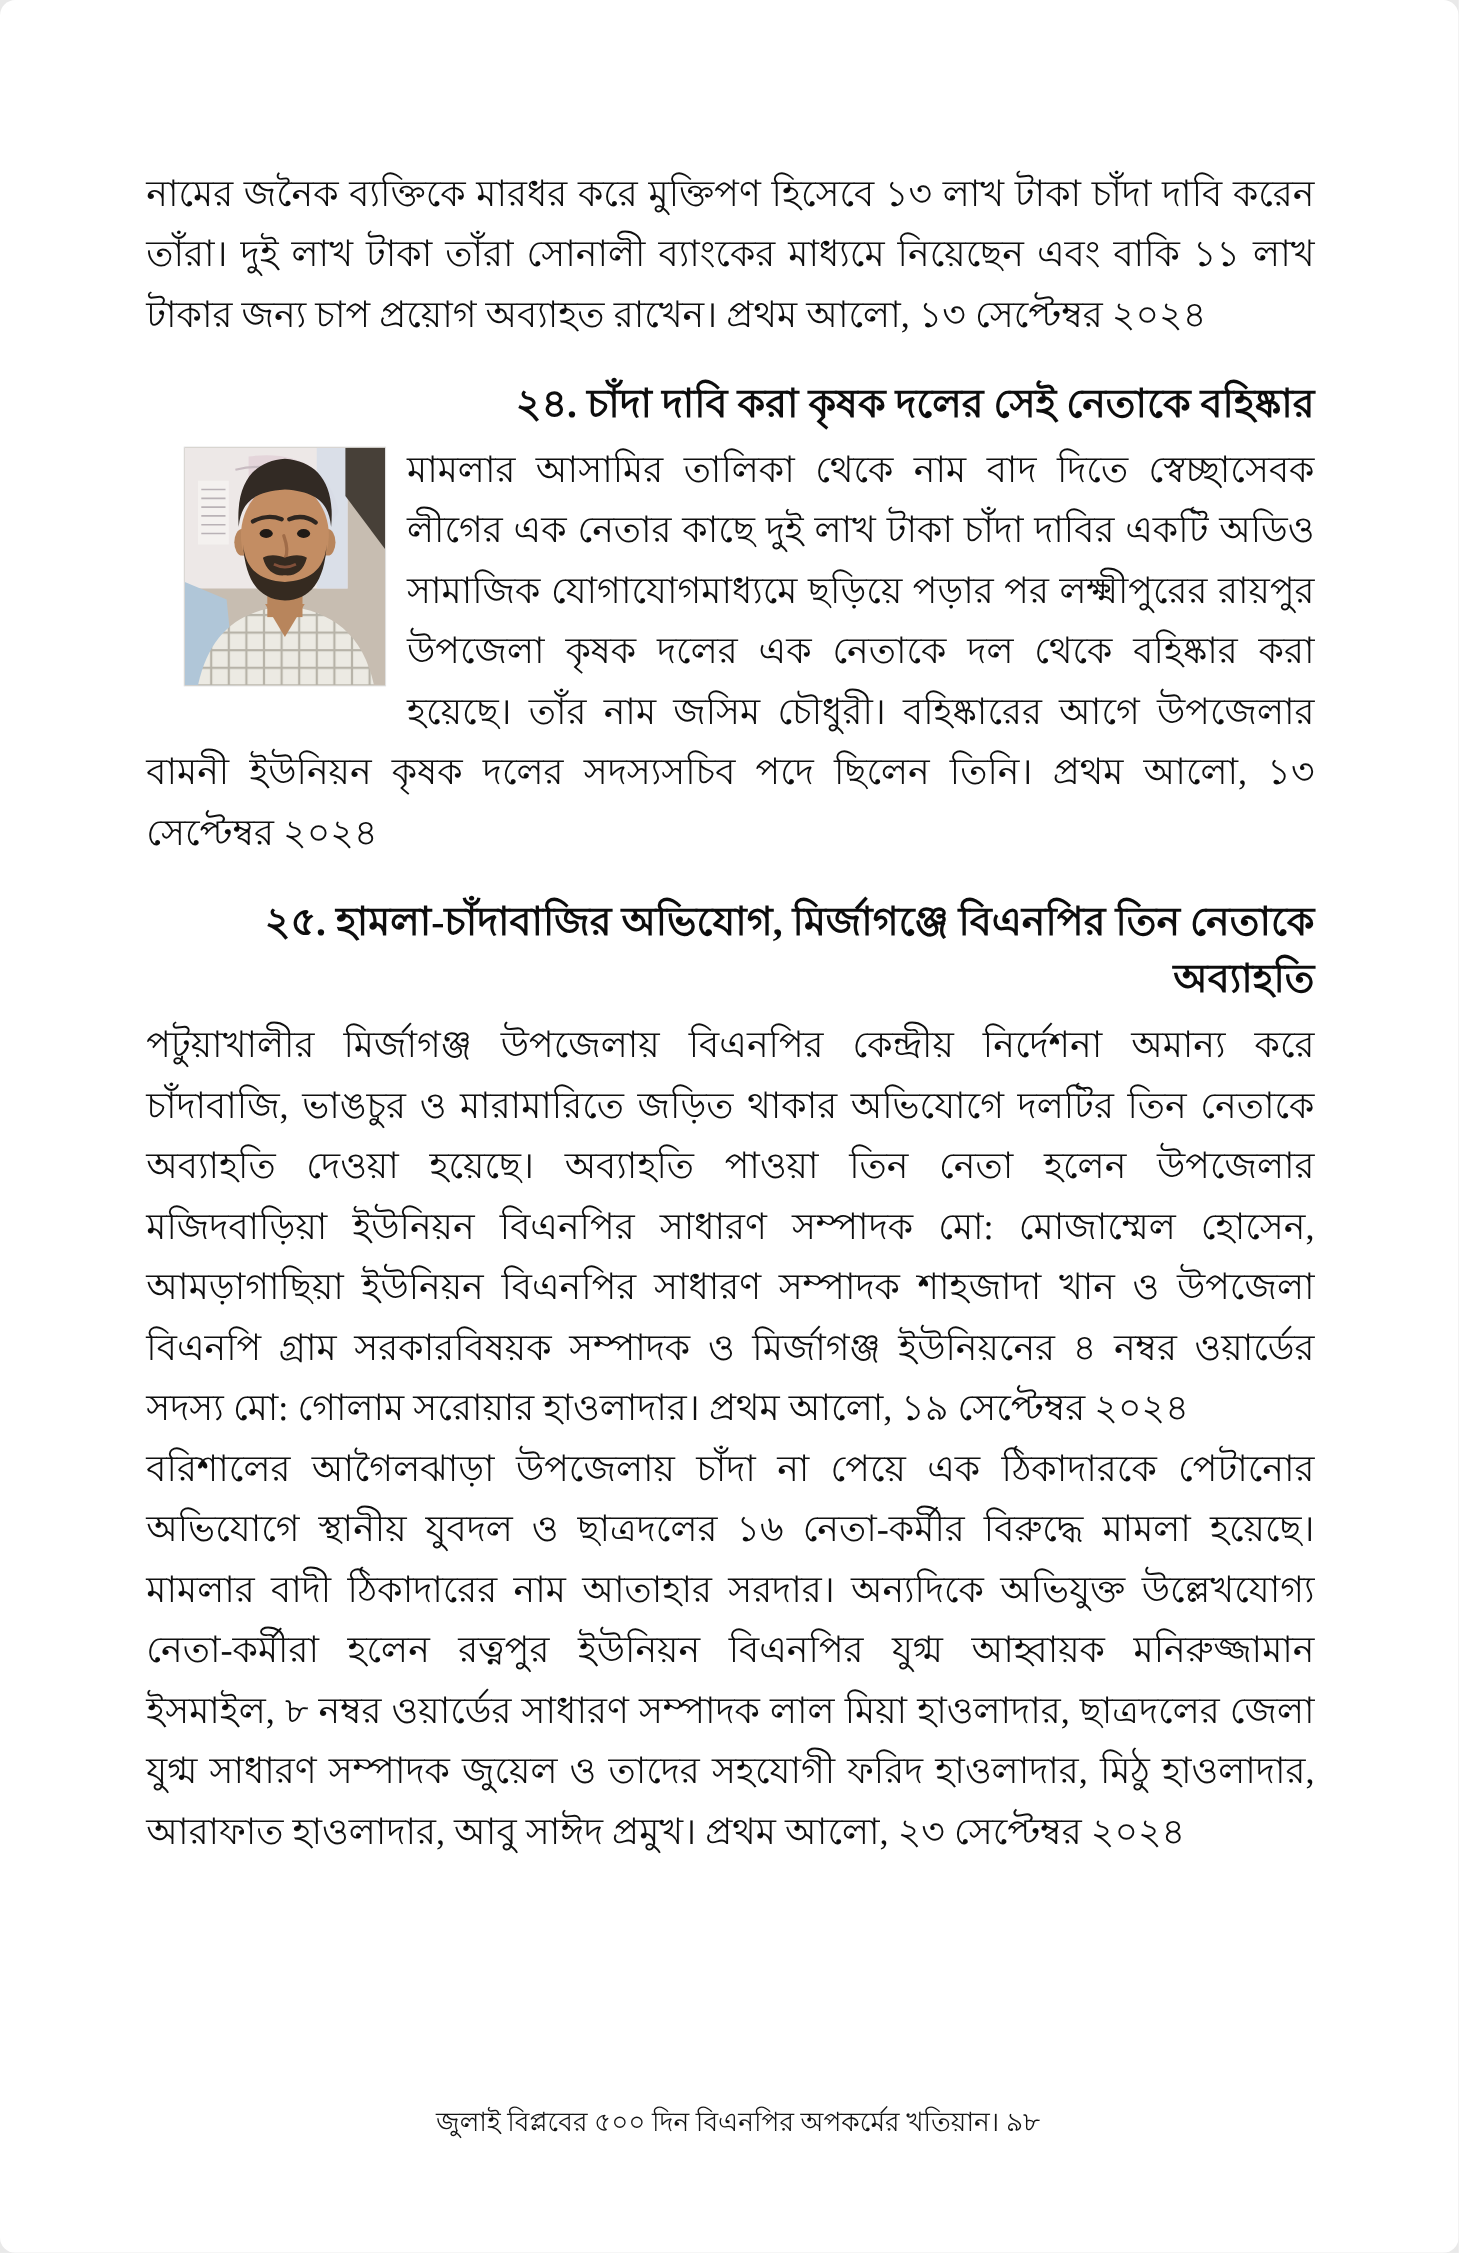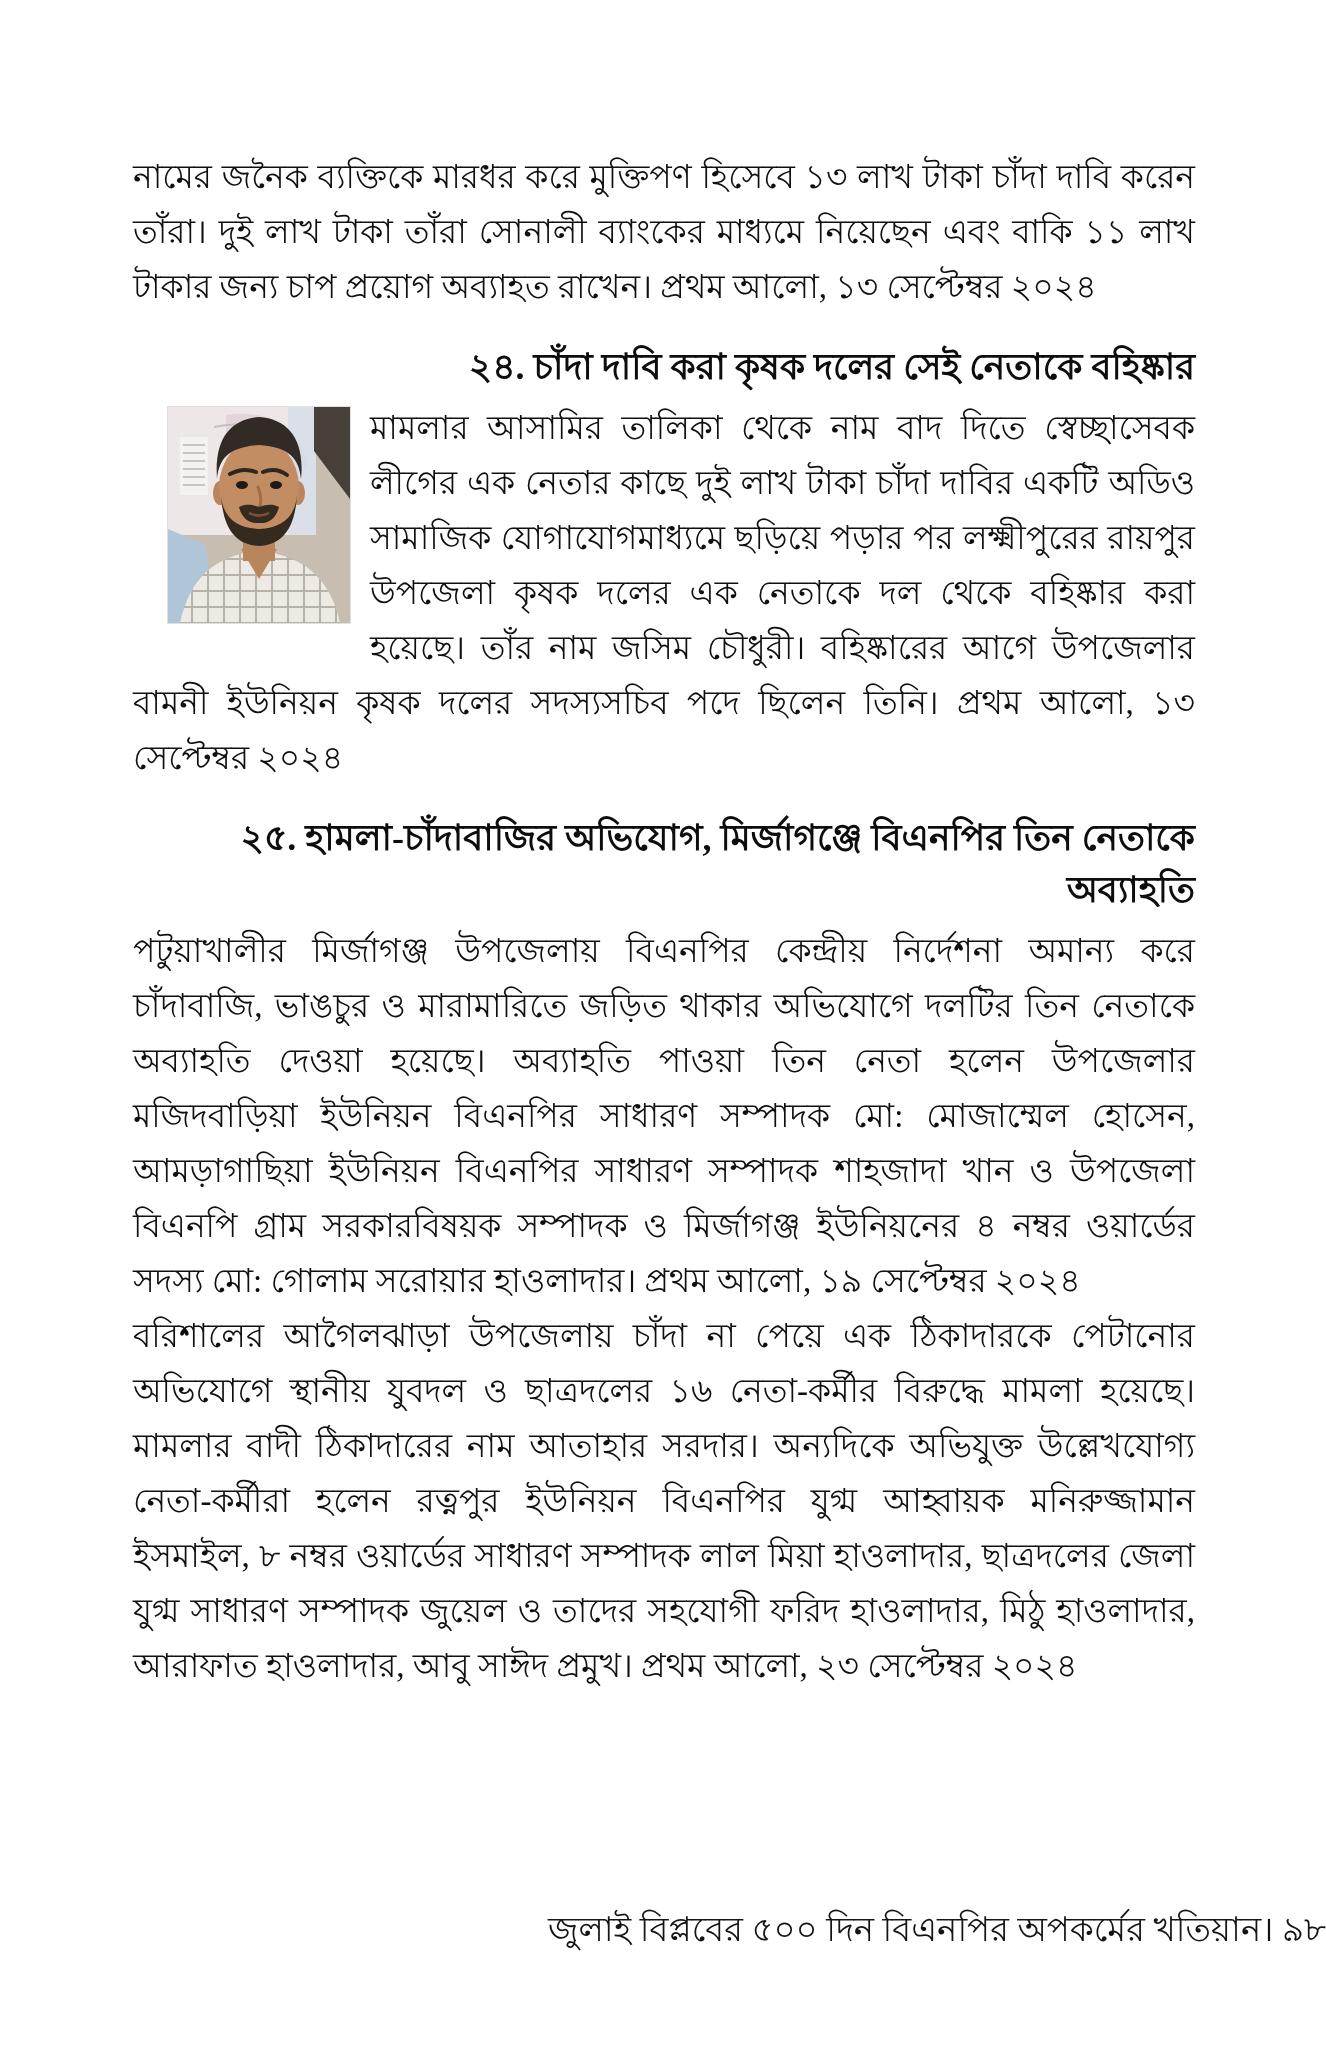--- a/index.html
+++ b/index.html
@@ -5,20 +5,21 @@
   html, body { margin: 0; padding: 0; background: #e9e9e9; }
   .page {
     position: relative;
     width: 1326px;
     height: 2048px;
     margin: 0 auto;
     background: #ffffff;
     overflow: hidden;
     color: #0f0f0f;
     font-family: "Liberation Serif", "DejaVu Serif", serif;
+    border-radius: 14px;
   }
   .content {
     width: 1062px;
     margin-left: 133px;
     padding-top: 150px;
   }
   .body-para {
     margin: 0;
     font-size: 33px;
     line-height: 55px;
@@ -50,22 +51,22 @@
     box-shadow: 0 0 0 1px rgba(0,0,0,0.12);
     background: #c7bdb1;
   }
   .photo svg { display: block; }
   .clear { clear: both; }
   .footer {
     position: absolute;
     left: 16px;
     right: 0;
     top: 1908px;
-    text-align: right;
-    font-size: 34px;
+    text-align: center;
+    font-size: 24px;
     line-height: 44px;
     color: #141414;
   }
 </style>
 </head>
 <body>
 
 <div class="page">
   <div class="content">
 

